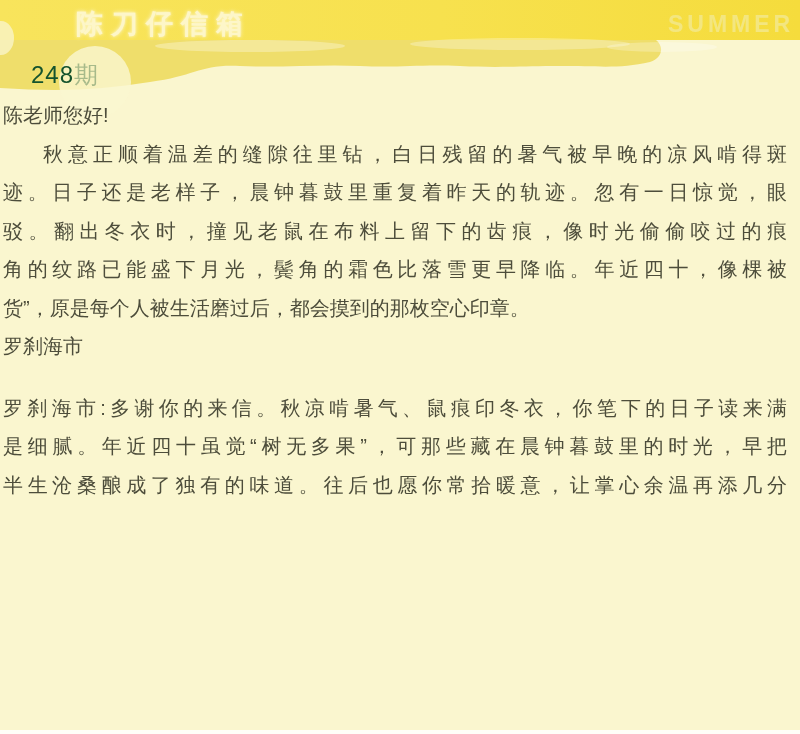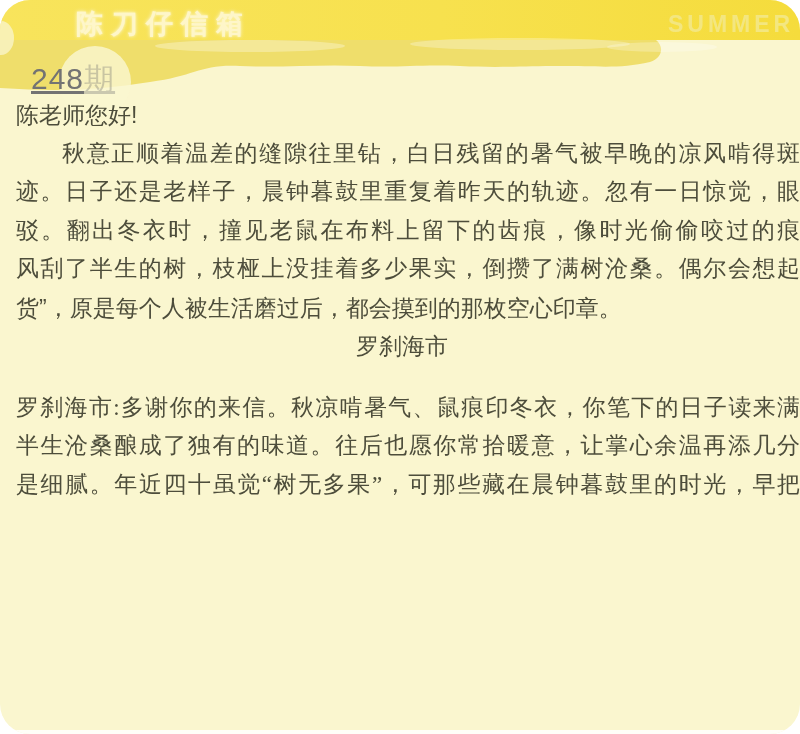--- a/index.html
+++ b/index.html
@@ -3,51 +3,51 @@
 <meta charset="utf-8">
 <style>
   :root{
     --band-left:#F8E45C; --band-right:#F5DC3C; --wave:#EFDE6B;
     --page-bg:#FAF6CF; --text:#4D4D3B; --title-text:#FFFBE6; --watermark-text:#F3E784;
   }
   html,body{margin:0;padding:0;}
   body{font-family:"Liberation Sans","DejaVu Sans",sans-serif;}
   .page{
     position:relative; width:800px; height:734px;
-    background:var(--page-bg); overflow:hidden;border-radius:30px;
+    background:var(--page-bg); overflow:hidden;
   }
   .band{
     position:absolute; left:0; top:0; width:800px; height:40px;
     background:linear-gradient(90deg,var(--band-left) 0%, #F7E14E 55%, var(--band-right) 100%);
   }
   .wave-svg{position:absolute; left:0; top:20px; width:800px; height:96px; display:block;}
   .title{
     position:absolute; left:76px; top:6px; width:400px;
     font-size:27px; font-weight:bold; letter-spacing:8px;
     color:var(--title-text); opacity:.8;
     text-shadow:0 0 4px rgba(255,255,255,.9), 0 0 2px rgba(255,255,255,.6);
   }
   .summer{
     position:absolute; left:668px; top:11px; width:200px;
     font-size:23px; font-weight:bold; letter-spacing:4px;
     color:var(--watermark-text); opacity:.95;
   }
   .issue{
     position:absolute; left:31px; top:59px;
-    font-size:30px; color:#737373; letter-spacing:1px;text-decoration:underline;
+    font-size:24px; color:#14532d; letter-spacing:1px;
   }
   .issue .suffix{opacity:.35;}
   .letter{
-    position:absolute; left:16px; top:96px; width:784px;
-    color:var(--text); font-size:23px;
+    position:absolute; left:3px; top:96px; width:784px;
+    color:var(--text); font-size:20px;
   }
   .line{height:38.5px; line-height:38.5px; overflow:hidden; white-space:nowrap;}
-  .line.j{white-space:normal; text-align:justify; text-align-last:justify;font-family:Liberation Serif, serif;}
+  .line.j{white-space:normal; text-align:justify; text-align-last:justify;}
   .line.indent{text-indent:2em;}
-  .line.sig{text-align:center; padding-right:12px;}
+  .line.sig{text-align:left; padding-right:12px;}
   .reply{margin-top:23px;}
   .bottom-strip{
     position:absolute; left:0; bottom:0; width:800px; height:4px;
     background:rgba(255,255,255,.85);
   }
 </style>
 </head>
 <body>
 
 <div class="page">
@@ -69,26 +69,26 @@
 
   <div class="summer">SUMMER</div>
 
   <div class="issue"><span>248</span><span class="suffix">期</span></div>
 
   <div class="letter">
     <div class="line">陈老师您好!</div>
     <div class="line j indent">秋意正顺着温差的缝隙往里钻，白日残留的暑气被早晚的凉风啃得斑</div>
     <div class="line j">迹。日子还是老样子，晨钟暮鼓里重复着昨天的轨迹。忽有一日惊觉，眼</div>
     <div class="line j">驳。翻出冬衣时，撞见老鼠在布料上留下的齿痕，像时光偷偷咬过的痕</div>
-    <div class="line j">风刮了半生的树，枝桠上没挂着多少果实，倒攒了满树沧桑。偶尔会想起</div>
+    <div class="line j">角的纹路已能盛下月光，鬓角的霜色比落雪更早降临。年近四十，像棵被</div>
     <div class="line">货”，原是每个人被生活磨过后，都会摸到的那枚空心印章。</div>
     <div class="line sig">罗刹海市</div>
 
     <div class="reply">
       <div class="line j">罗刹海市:多谢你的来信。秋凉啃暑气、鼠痕印冬衣，你笔下的日子读来满</div>
+      <div class="line j">是细腻。年近四十虽觉“树无多果”，可那些藏在晨钟暮鼓里的时光，早把</div>
       <div class="line j">半生沧桑酿成了独有的味道。往后也愿你常拾暖意，让掌心余温再添几分</div>
-      <div class="line j">是细腻。年近四十虽觉“树无多果”，可那些藏在晨钟暮鼓里的时光，早把</div>
     </div>
   </div>
 
   <div class="bottom-strip"></div>
 
 </div>
 
 </body></html>

